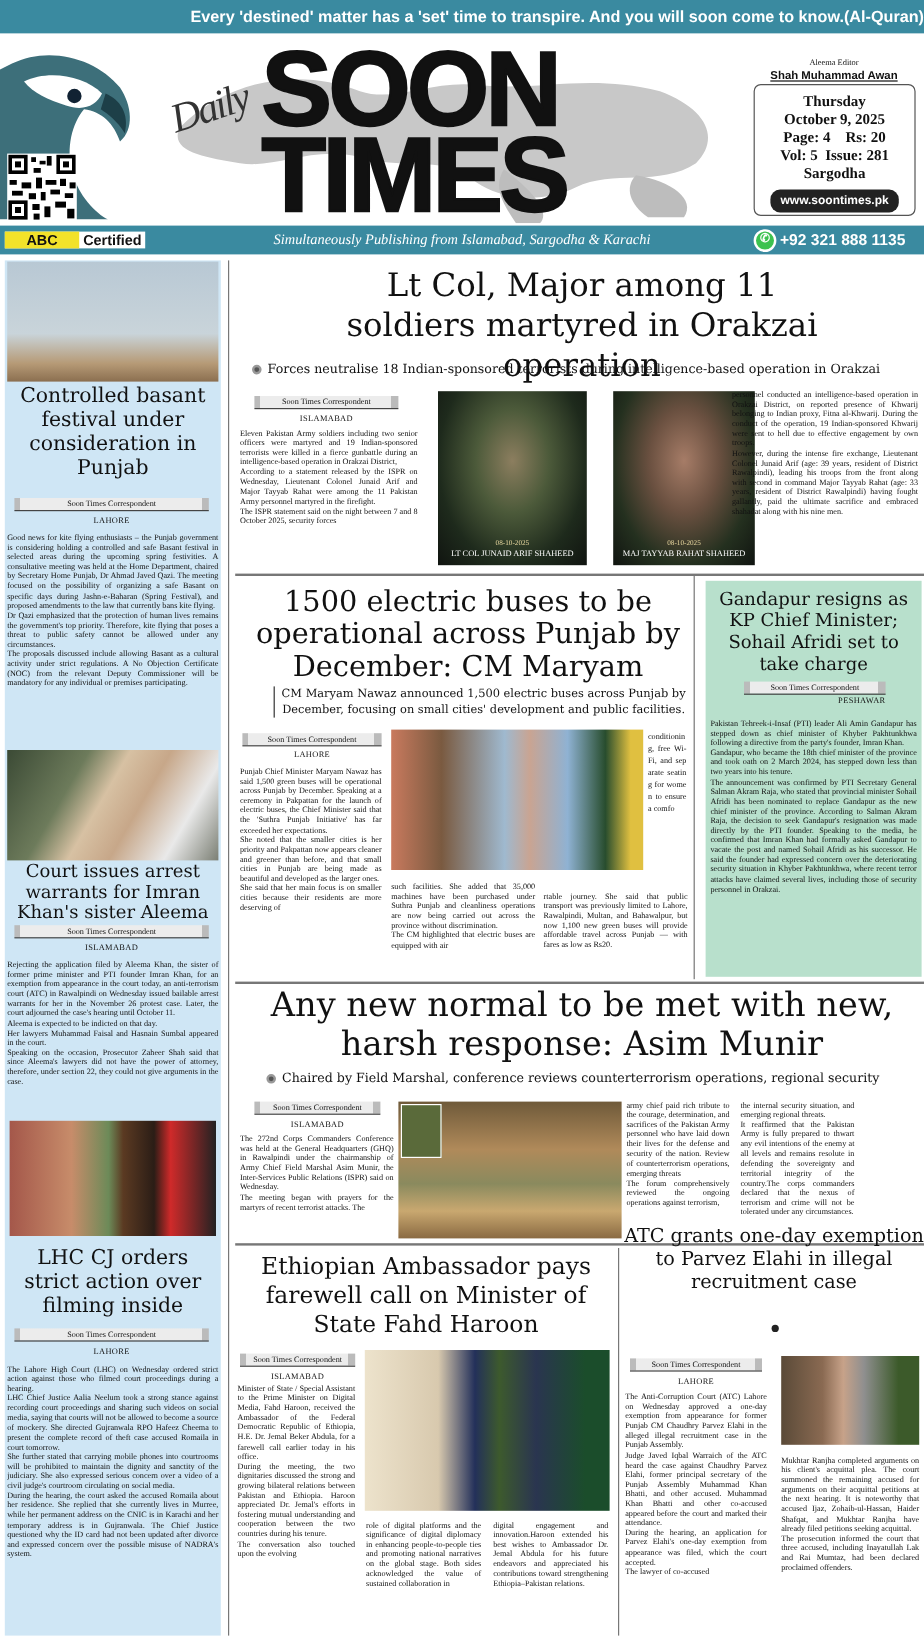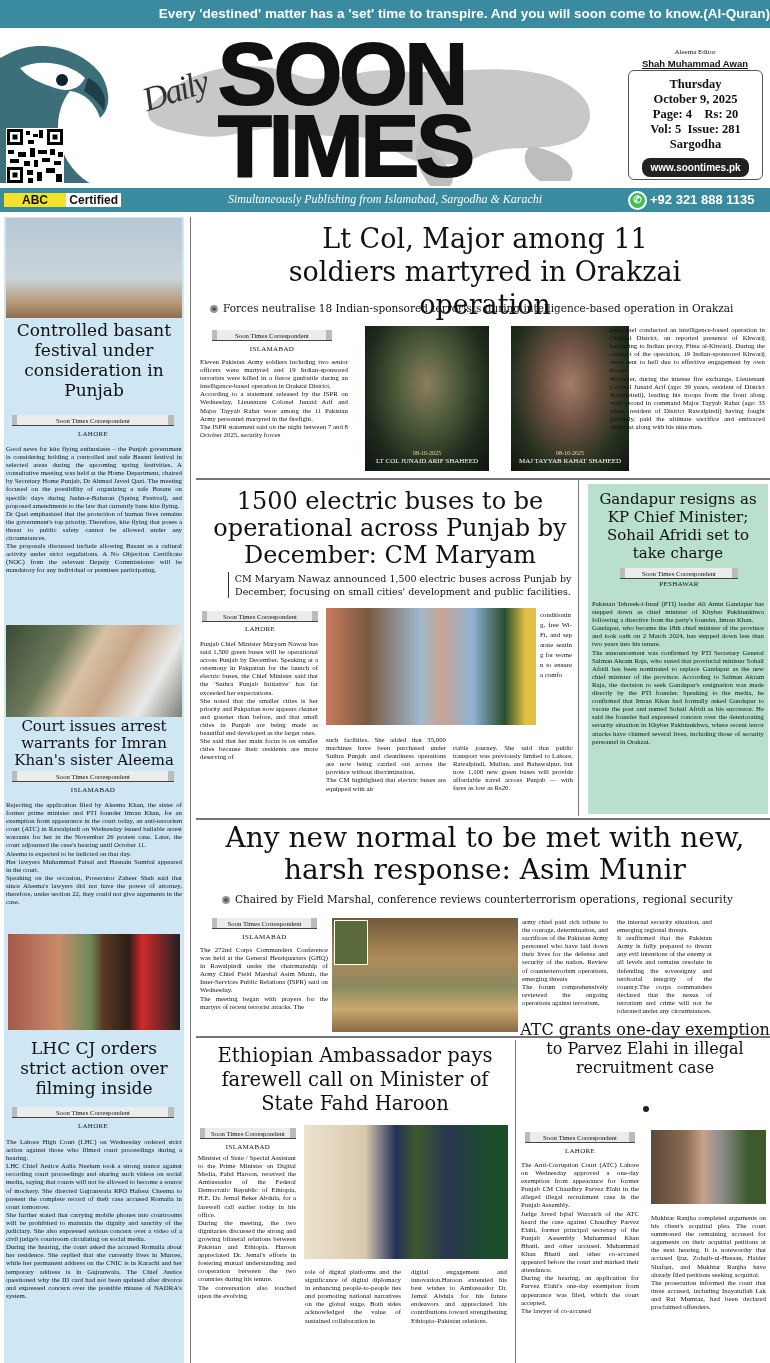--- a/index.html
+++ b/index.html
@@ -177,21 +177,21 @@
 <div class="photo ph-maryam" style="left:326px;top:608px;width:210px;height:117px;"></div>
 <div class="body" style="left:540px;top:610px;width:32px;word-break:break-all;line-height:10px;">conditioning, free Wi-Fi, and separate seating for women to ensure a comfo</div>
 <div class="body" style="left:326px;top:736px;width:120px;">such facilities. She added that 35,000 machines have been purchased under Suthra Punjab and cleanliness operations are now being carried out across the province without discrimination.
 The CM highlighted that electric buses are equipped with air</div>
 <div class="body" style="left:453px;top:744px;width:120px;">rtable journey. She said that public transport was previously limited to Lahore, Rawalpindi, Multan, and Bahawalpur, but now 1,100 new green buses will provide affordable travel across Punjab — with fares as low as Rs20.</div>
 <div style="position:absolute;left:578px;top:480px;width:1px;height:336px;background:#777;"></div>
 
 <div class="gandapur"></div>
 <div class="hl" style="left:590px;top:490px;width:176px;font-size:15px;line-height:18px;">Gandapur resigns as KP Chief Minister; Sohail Afridi set to take charge</div>
 <div class="corr" style="left:620px;top:568px;width:118px;">Soon Times Correspondent</div>
-<div class="city" style="left:620px;top:580px;width:118px;">PESHAWAR</div>
+<div class="city" style="left:620px;top:580px;width:118px;text-align:right;">PESHAWAR</div>
 <div class="body" style="left:592px;top:600px;width:172px;"> Pakistan Tehreek-i-Insaf (PTI) leader Ali Amin Gandapur has stepped down as chief minister of Khyber Pakhtunkhwa following a directive from the party's founder, Imran Khan.
 Gandapur, who became the 18th chief minister of the province and took oath on 2 March 2024, has stepped down less than two years into his tenure.
 The announcement was confirmed by PTI Secretary General Salman Akram Raja, who stated that provincial minister Sohail Afridi has been nominated to replace Gandapur as the new chief minister of the province. According to Salman Akram Raja, the decision to seek Gandapur's resignation was made directly by the PTI founder. Speaking to the media, he confirmed that Imran Khan had formally asked Gandapur to vacate the post and named Sohail Afridi as his successor. He said the founder had expressed concern over the deteriorating security situation in Khyber Pakhtunkhwa, where recent terror attacks have claimed several lives, including those of security personnel in Orakzai.</div>
 <div class="hsep" style="left:196px;top:818px;width:574px;"></div>
 
 <div class="hl" style="left:200px;top:822px;width:570px;font-size:28px;line-height:32px;">Any new normal to be met with new, harsh response: Asim Munir</div>
 <div class="sub" style="left:222px;top:893px;width:548px;">
   <span class="bullet"></span><span>Chaired by Field Marshal, conference reviews counterterrorism operations, regional security</span>
 </div>
 <div class="corr" style="left:212px;top:918px;width:105px;">Soon Times Correspondent</div>

